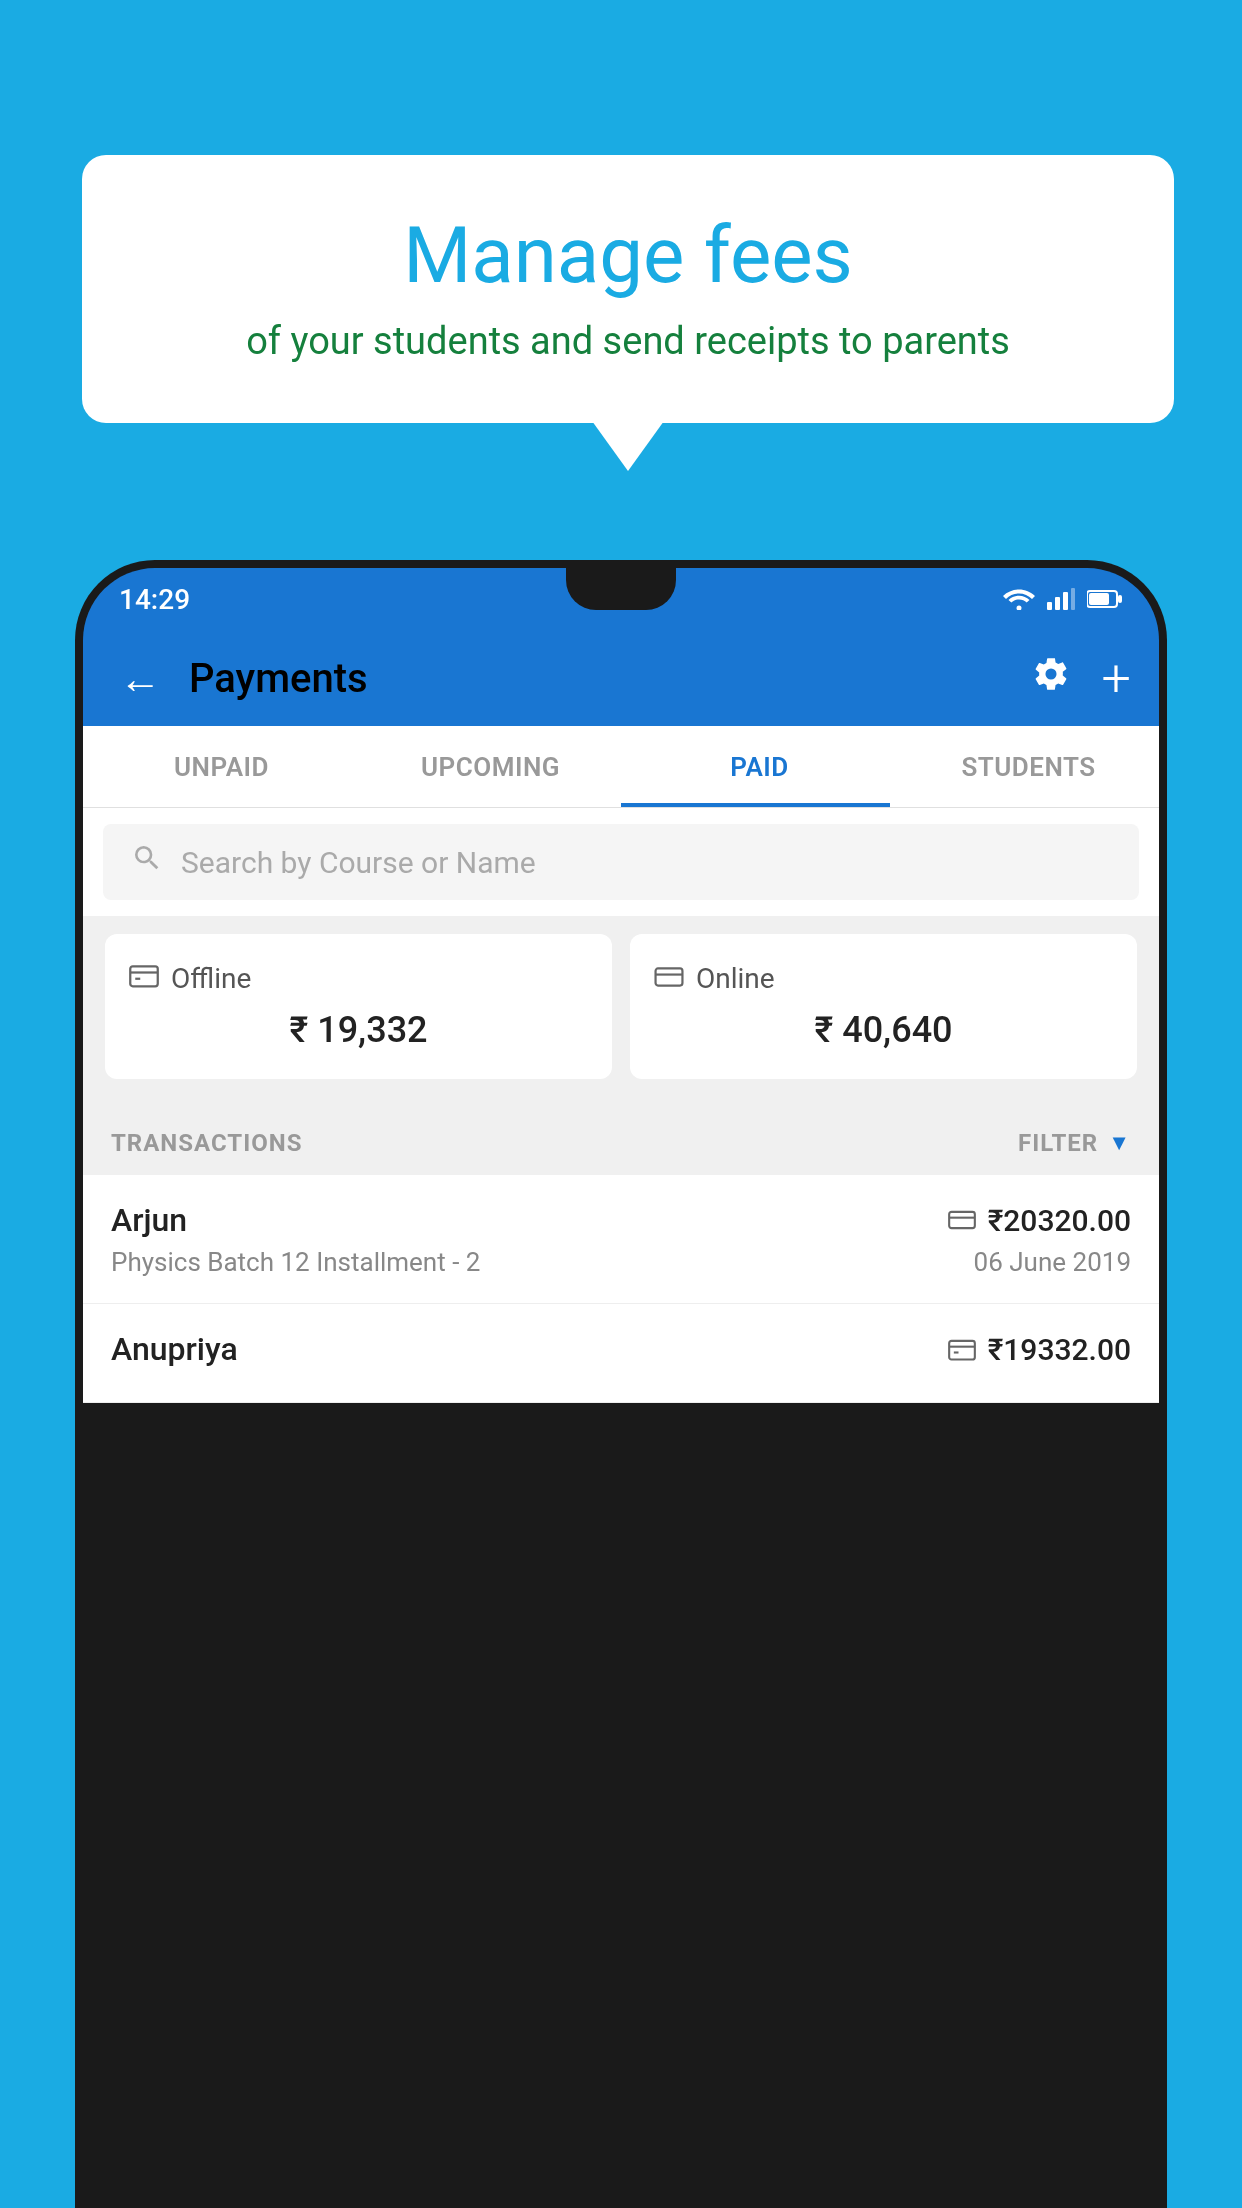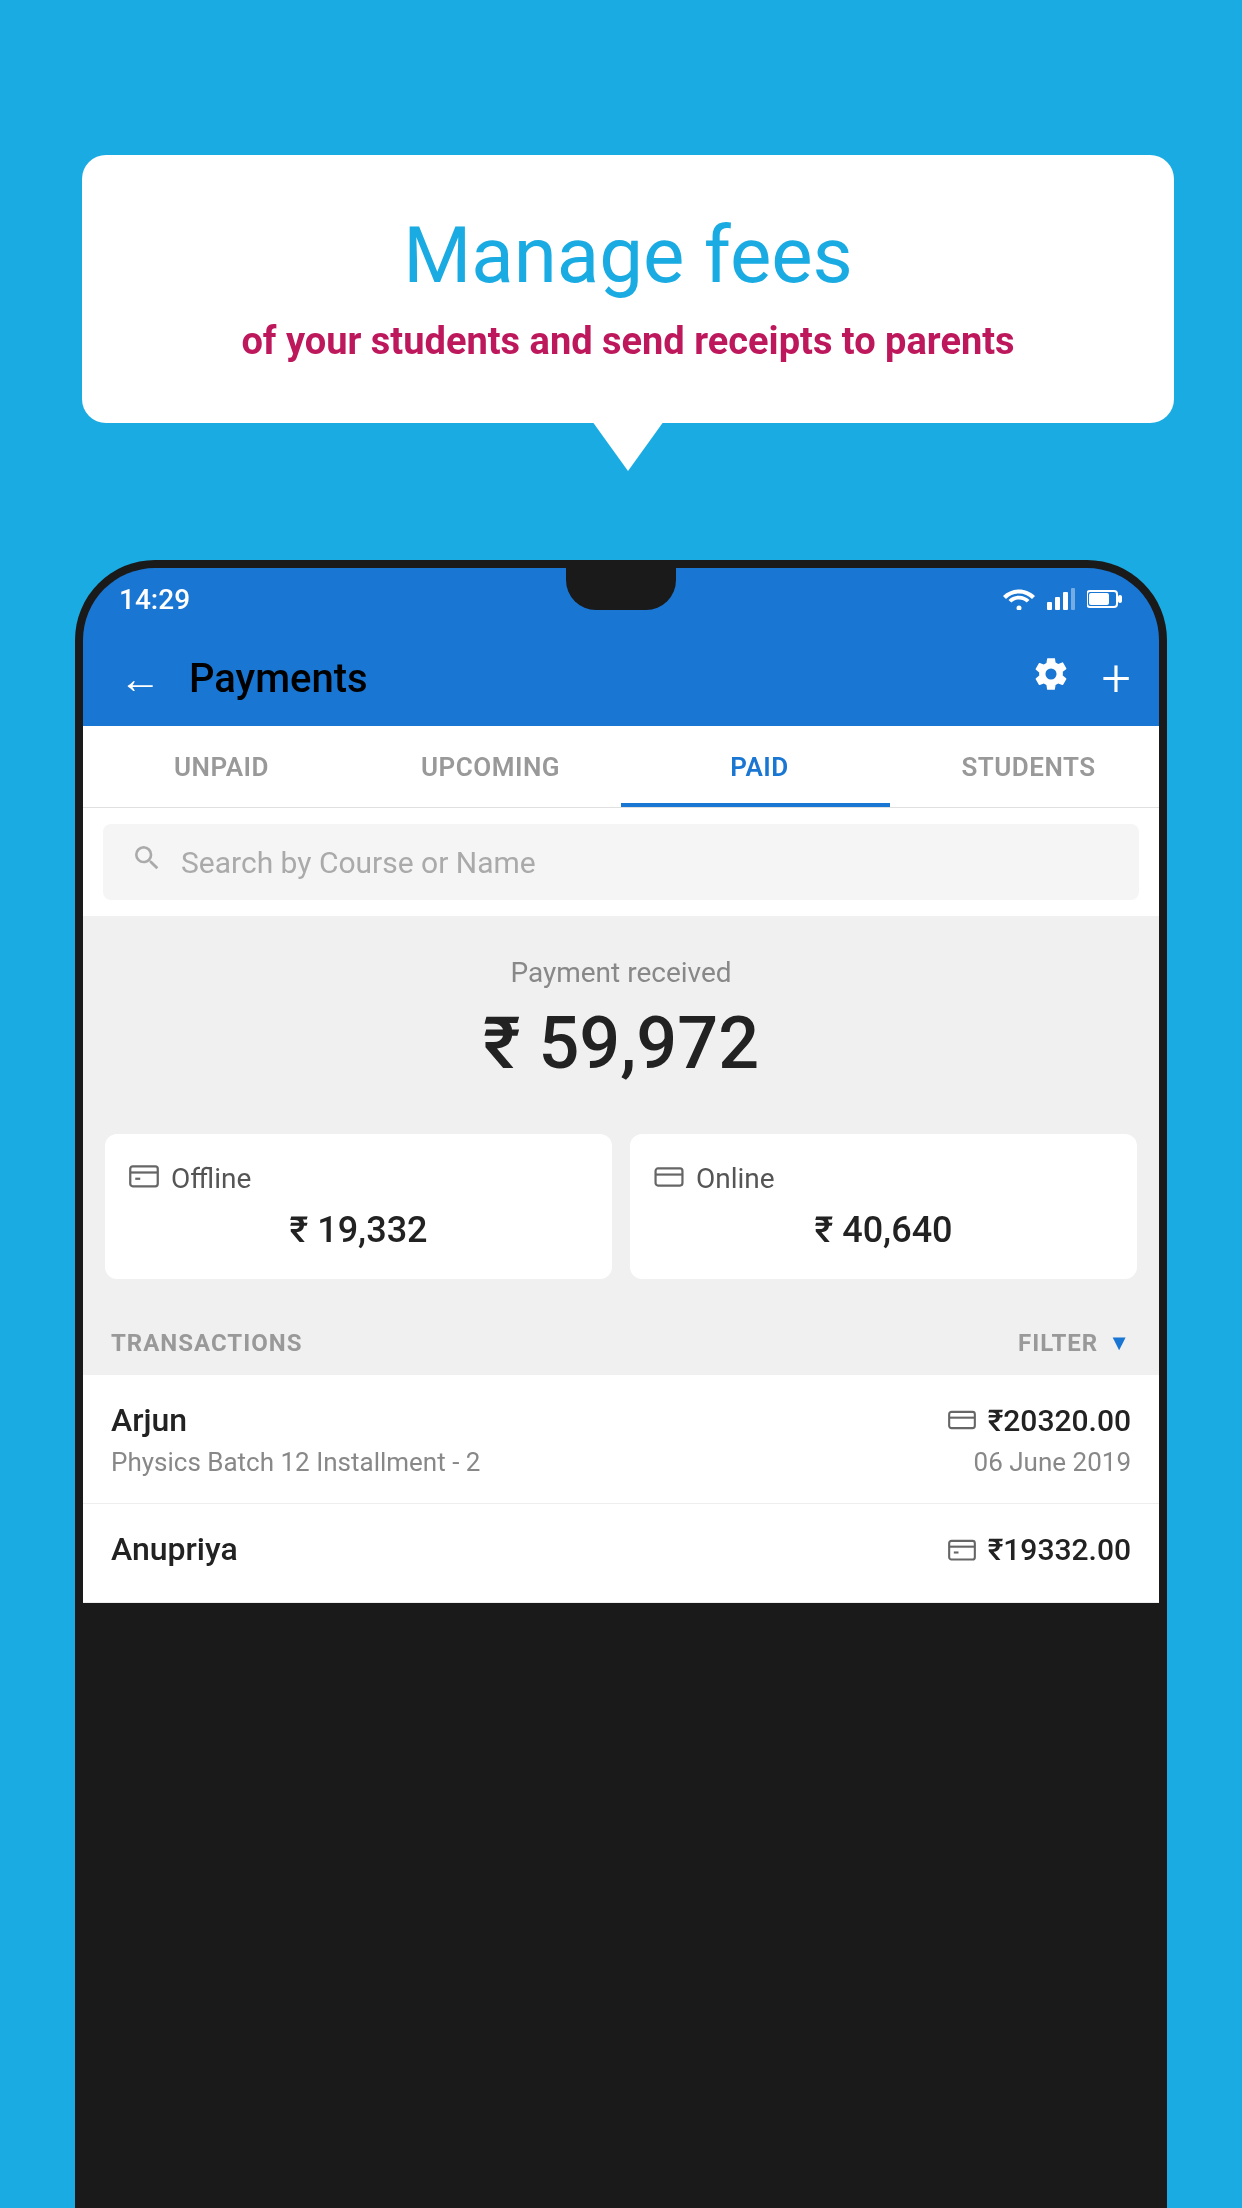--- a/index.html
+++ b/index.html
@@ -44,22 +44,22 @@
 
     .bubble-title {
       font-size: 78px;
       color: #1AABE3;
       font-weight: 400;
       margin-bottom: 18px;
     }
 
     .bubble-subtitle {
       font-size: 38px;
-      color: #be185d;
-      font-weight: 700;
+      color: #15803d;
+      font-weight: 400;
     }
 
     
     .phone-frame {
       position: absolute;
       top: 560px;
       left: 75px;
       right: 75px;
       bottom: 0;
       background: #1a1a1a;
@@ -419,24 +419,20 @@
         <div class="search-bar">
           <span class="search-icon">
             <svg width="32" height="32" viewBox="0 0 24 24" fill="#aaa">
               <path d="M15.5 14h-.79l-.28-.27A6.471 6.471 0 0016 9.5 6.5 6.5 0 109.5 16c1.61 0 3.09-.59 4.23-1.57l.27.28v.79l5 4.99L20.49 19l-4.99-5zm-6 0C7.01 14 5 11.99 5 9.5S7.01 5 9.5 5 14 7.01 14 9.5 11.99 14 9.5 14z"></path>
             </svg>
           </span>
           <span class="search-placeholder">Search by Course or Name</span>
         </div>
       </div>
 
-      <div class="payment-section">
-        <div class="payment-label">Payment received</div>
-        <div class="payment-amount">₹ 59,972</div>
-      </div>
 
       <div class="cards-row">
         <div class="payment-card">
           <div class="card-top">
             <span class="card-icon">
               <svg width="30" height="26" viewBox="0 0 24 20" fill="none" stroke="#666" stroke-width="1.8">
                 <rect x="1" y="3" width="22" height="16" rx="2"></rect>
                 <line x1="1" y1="8" x2="23" y2="8"></line>
                 <line x1="5" y1="13" x2="9" y2="13"></line>
               </svg>

